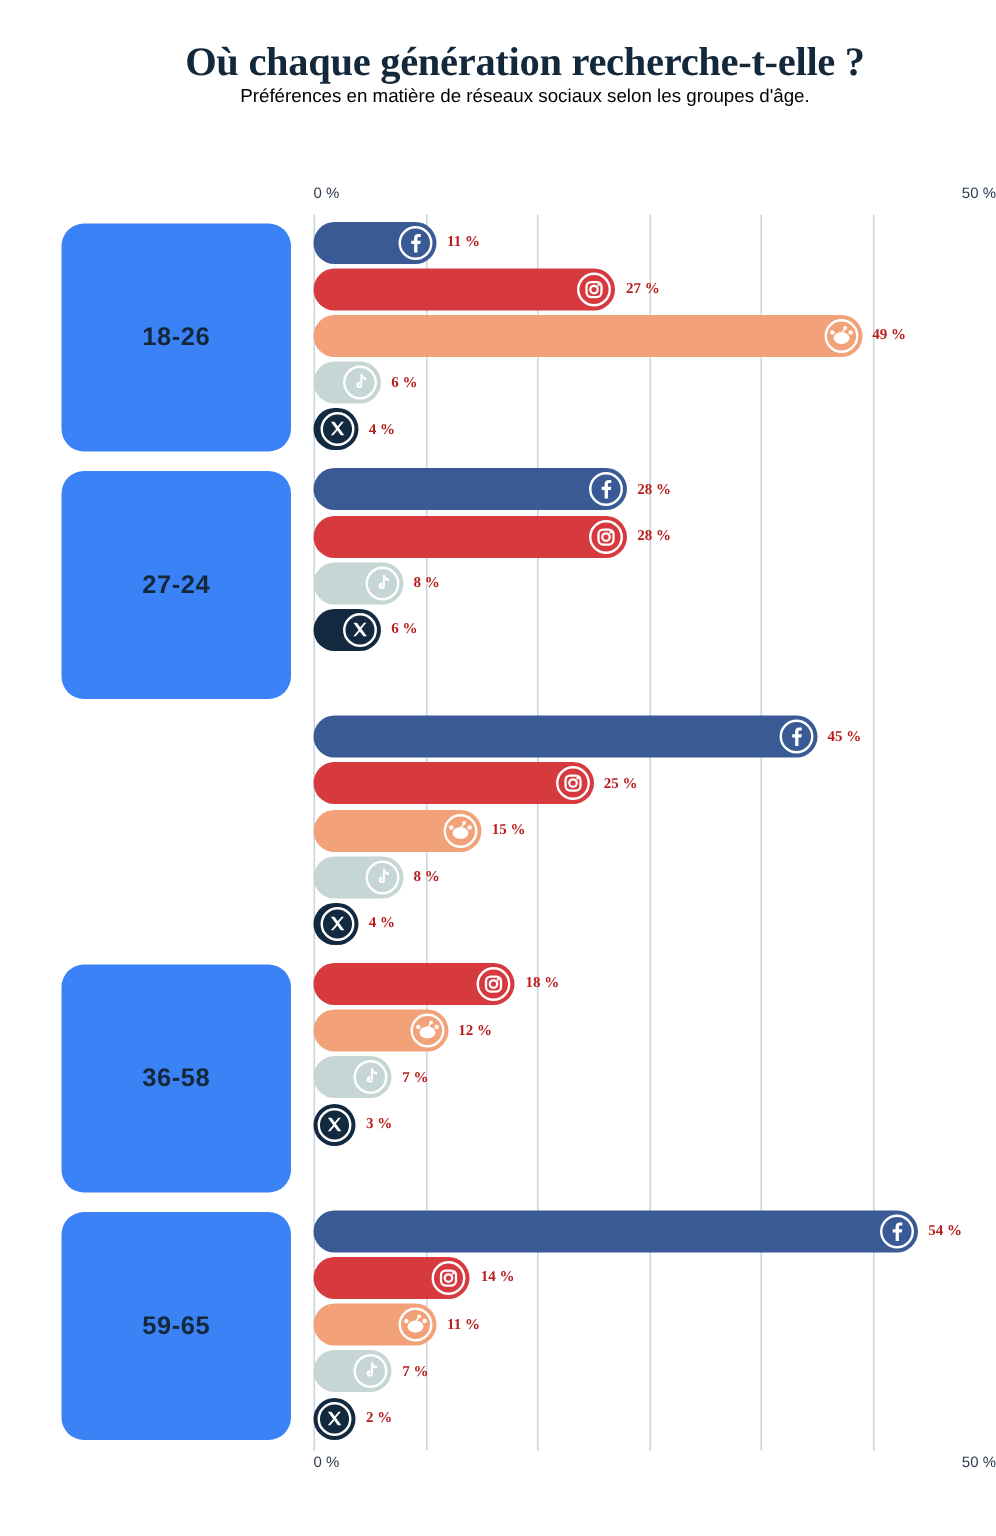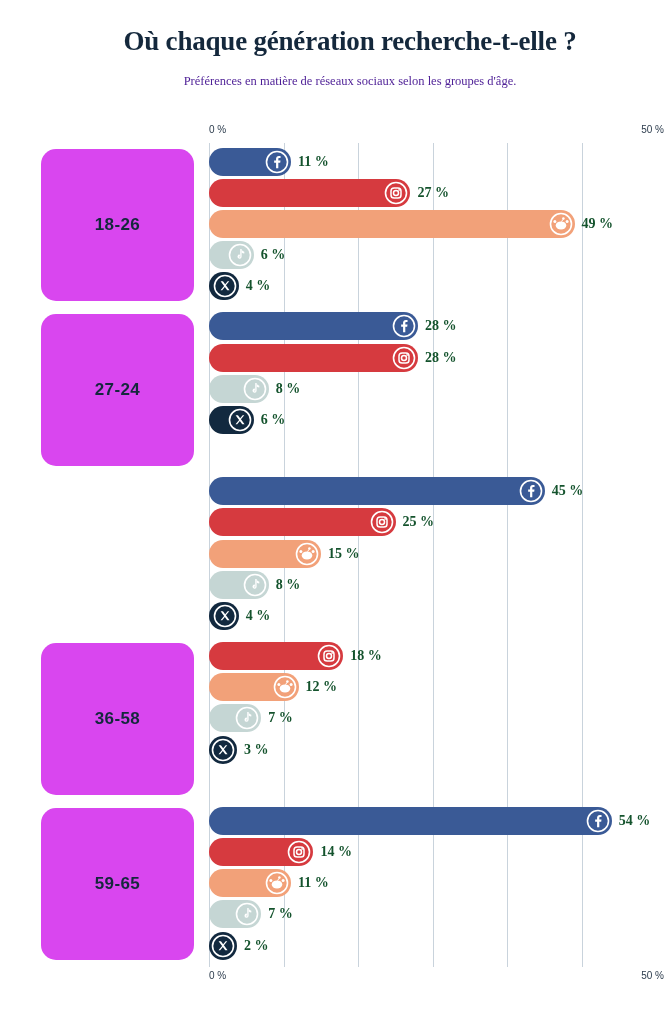--- a/index.html
+++ b/index.html
@@ -14,24 +14,23 @@
   
   .header { padding-top: 26px; text-align: center; }
   .title {
     font-family: "Liberation Serif", serif;
     font-weight: 700;
     font-size: 27px;
     color: #14283c;
     letter-spacing: -0.2px;
   }
   .subtitle {
-    margin-top: 17px;
-    font-family: Liberation Serif, serif;
+    font-family: Liberation Sans, sans-serif;
     font-size: 12.5px;
-    color: #4c1d95;
+    color: #000000;
   }
 
   
   .plot {
     position: absolute;
     left: 0; top: 124px;
     width: 664px;
     height: 870px;
   }
   
@@ -77,21 +76,21 @@
   .group {
     position: relative;
     height: 164.8px;
   }
   .group-panel {
     position: absolute;
     left: 41px;
     top: 6px;
     width: 153px;
     height: 152px;
-    background: #d946ef;
+    background: #3b82f6;
     border-radius: 15px;
     display: flex;
     align-items: center;
     justify-content: center;
   }
   .group-label {
     font-family: "Liberation Sans", sans-serif;
     font-weight: 700;
     font-size: 17px;
     color: #14283c;
@@ -123,22 +122,22 @@
     right: 2px;
     top: 50%;
     transform: translateY(-50%);
     width: 24px; height: 24px;
   }
   .icon-badge svg { display: block; width: 24px; height: 24px; }
   .val {
     margin-left: 7px;
     font-family: "Liberation Serif", serif;
     font-weight: 700;
-    font-size: 14px;
-    color: #14532d;
+    font-size: 10px;
+    color: #b91c1c;
     white-space: nowrap;
   }
 
   
   .c-facebook  { background: #3a5a96; }
   .c-instagram { background: #d63a3f; }
   .c-reddit    { background: #f2a179; }
   .c-tiktok    { background: #c5d6d4; }
   .c-x         { background: #12293f; }
 </style>

